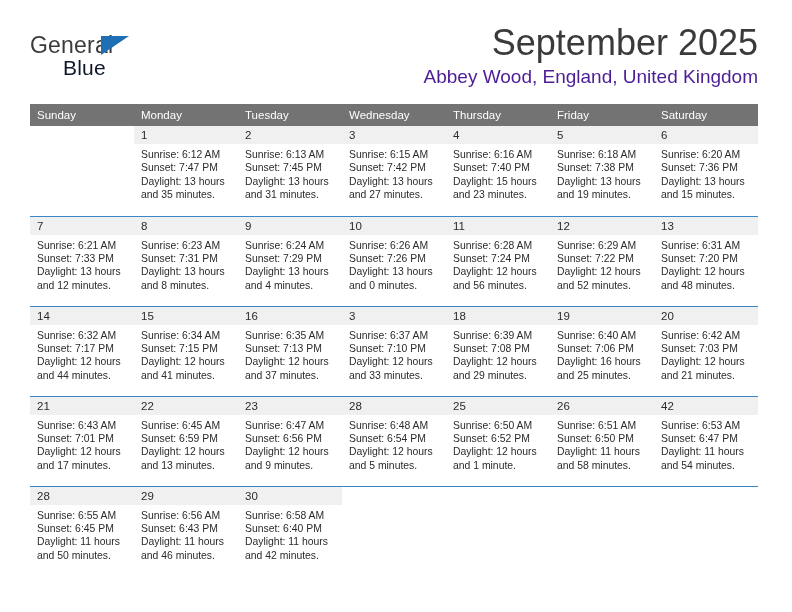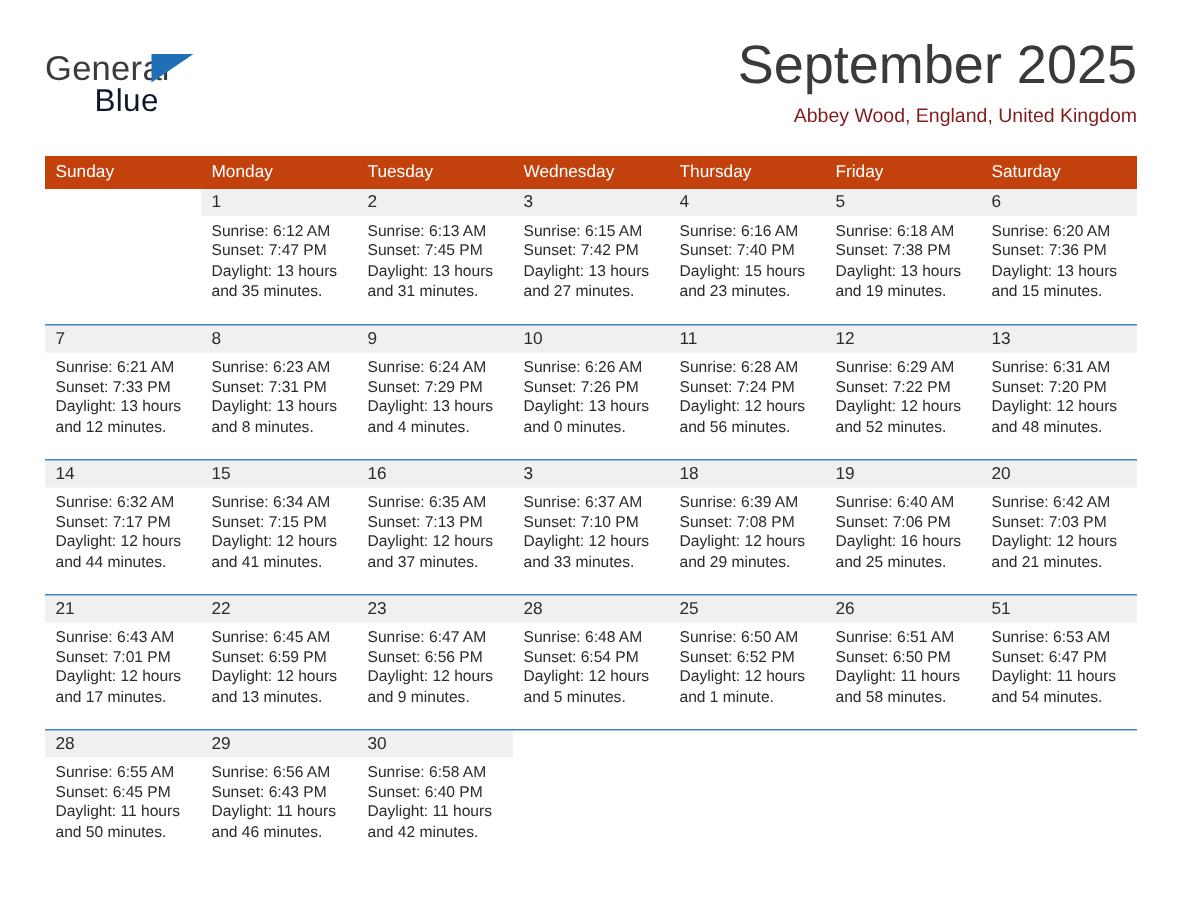--- a/index.html
+++ b/index.html
@@ -70,38 +70,38 @@
     text-align: right;
   }
   .cal-title {
     font-size: 36px;
     color: #3a3a3a;
     font-weight: normal;
     line-height: 34px;
     white-space: nowrap;
   }
   .cal-subtitle {
-    font-size: 13px;
-    color: #7f1d1d;
+    font-size: 19px;
+    color: #4c1d95;
     line-height: 22px;
     margin-top: 6px;
     white-space: nowrap;
   }
 
   
   .calendar {
     position: absolute;
     left: 30px;
     top: 104px;
     width: 728px;
     border-collapse: collapse;
     table-layout: fixed;
   }
   .calendar th {
-    background: #c2410c;
+    background: #737373;
     color: #ffffff;
     font-size: 11.5px;
     font-weight: normal;
     text-align: left;
     padding: 5px 0 5px 7px;
     height: 19px;
     box-sizing: border-box;
     border: none;
   }
   .calendar td {
@@ -394,21 +394,21 @@
         </td>
         <td>
           <div class="daynum">26</div>
           <div class="cell-body">
             <div>Sunrise: 6:51 AM</div>
             <div>Sunset: 6:50 PM</div>
             <div class="daylight">Daylight: 11 hours and 58 minutes.</div>
           </div>
         </td>
         <td>
-          <div class="daynum">51</div>
+          <div class="daynum">42</div>
           <div class="cell-body">
             <div>Sunrise: 6:53 AM</div>
             <div>Sunset: 6:47 PM</div>
             <div class="daylight">Daylight: 11 hours and 54 minutes.</div>
           </div>
         </td>
       </tr>
 
       <tr class="week">
         <td>

